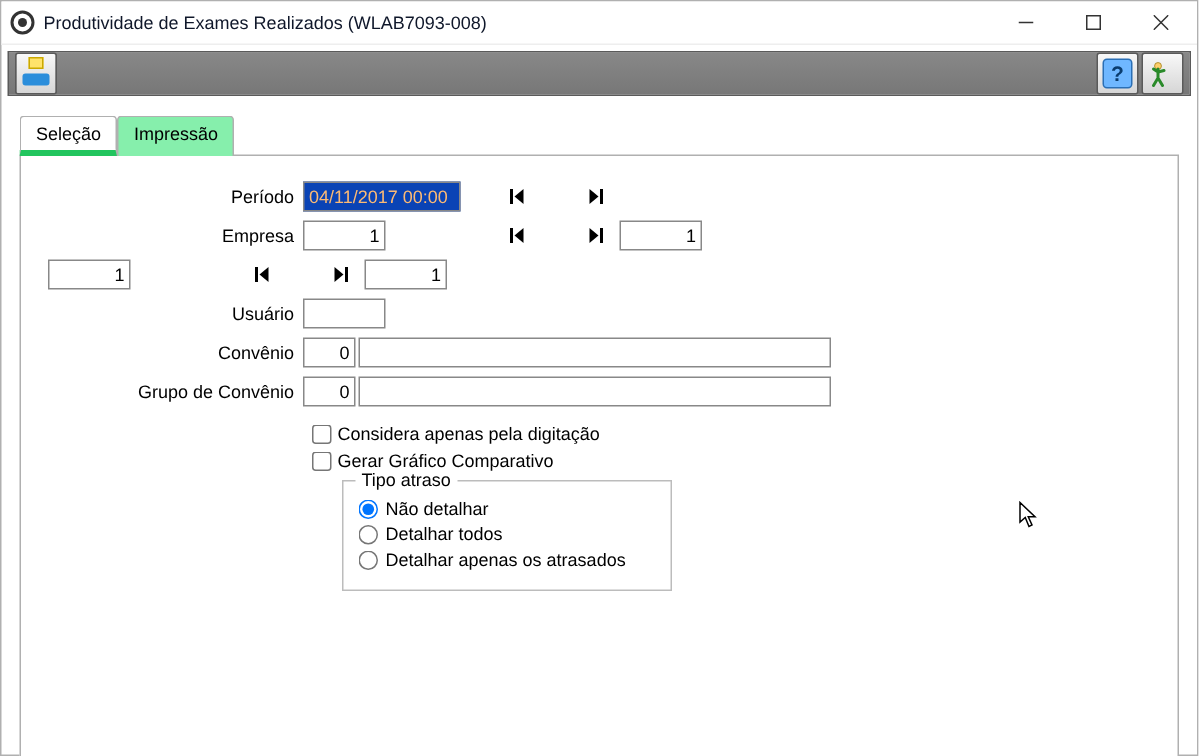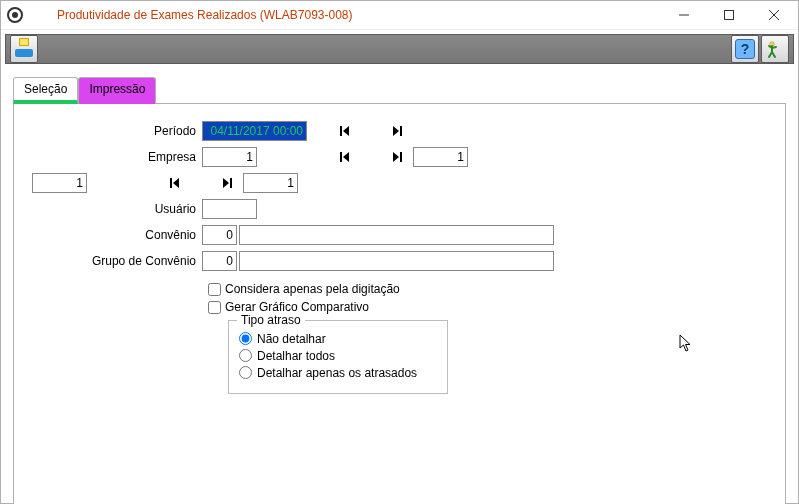--- a/index.html
+++ b/index.html
@@ -31,21 +31,21 @@
   }
   .titlebar .app-icon {
     width: 16px; height: 16px; margin-right: 6px;
     display: inline-flex; align-items: center; justify-content: center;
     border: 2px solid #333; border-radius: 50%;
     position: relative;
   }
   .titlebar .app-icon::after {
     content:""; width:6px; height:6px; background:#333; border-radius:50%;
   }
-  .title-text { flex:1; font-size: 12px; color:#c2410c;margin-left:28px;}
+  .title-text { flex:1; font-size: 12px; color:#0f172a;}
   .win-controls { display:flex; }
   .win-btn {
     width: 45px; height: 28px; display:flex; align-items:center; justify-content:center;
   }
   .win-btn svg { width:10px; height:10px; stroke:#333; stroke-width:1; fill:none;}
 
   .toolbar {
     height: 36px;
     margin: 4px;
     background: linear-gradient(to bottom, #888 0%, #777 100%);
@@ -78,40 +78,40 @@
     width:18px; height:18px; position:relative; color:#2a8a2a; font-size:18px;
     display:flex; align-items:center; justify-content:center;
   }
 
   .tab-area {
     flex:1; padding: 8px 12px; position:relative;
   }
   .tab-strip { display:flex; position:relative; z-index:2; }
   .tab {
     padding: 4px 10px; font-size:12px; border:1px solid #b0b0b0;
-    border-bottom:none; background:#d946ef; position:relative; top:1px;
+    border-bottom:none; background:#86efac; position:relative; top:1px;
     border-top-left-radius:3px; border-top-right-radius:3px;
   }
   .tab.active { background:#fff; border-bottom:4px solid #22c55e; z-index:3; }
   .tab-panel {
     border:1px solid #b0b0b0; background:#fff;
     position:relative; z-index:1; height: 417px; padding: 16px 18px;
   }
 
   .form-row {
     display:flex; align-items:center; margin-bottom: 4px; height:22px;
   }
   .form-label {
     width: 170px; text-align:right; padding-right:6px; font-size:12px;
   }
   input.text {
     height:20px; border:1px solid #888; padding:0 3px; font-size:12px;
     font-family: inherit; background:#fff;
   }
-  input.text.sel { background:#0a43b5; color:#22c55e;text-align:right; }
+  input.text.sel { background:#0a43b5; color:#fdba74; }
   .w105 { width:105px; }
   .w55  { width:55px; text-align:right; }
   .w35  { width:35px; text-align:right; }
   .w-long { width:315px; }
 
   .nav-gap-a { width: 30px; }
   .nav-gap-b { width: 36px; }
   .nav-btn {
     width:16px; height:16px; display:inline-flex; align-items:center; justify-content:center;
   }
@@ -120,21 +120,21 @@
   .chk-row { display:flex; align-items:center; margin:4px 0 0 176px; }
   .chk { width:13px; height:13px; margin-right:4px; }
 
   .group-box {
     border:1px solid #bcbcbc; margin:6px 0 0 196px; width:220px;
     padding: 8px 10px 10px 10px; position:relative;
   }
   .group-title {
     position:absolute; top:-8px; left:8px; background:#fff; padding:0 4px; font-size:12px;
   }
-  .radio-row { display:flex; align-items:flex-start; margin:3px 0; }
+  .radio-row { display:flex; align-items:center; margin:3px 0; }
   .radio { width:13px; height:13px; margin-right:5px; }
 
   .cursor {
     position:absolute; right:90px; top:230px; pointer-events:none;
   }
 </style>
 </head>
 <body>
 
 <div class="window">

